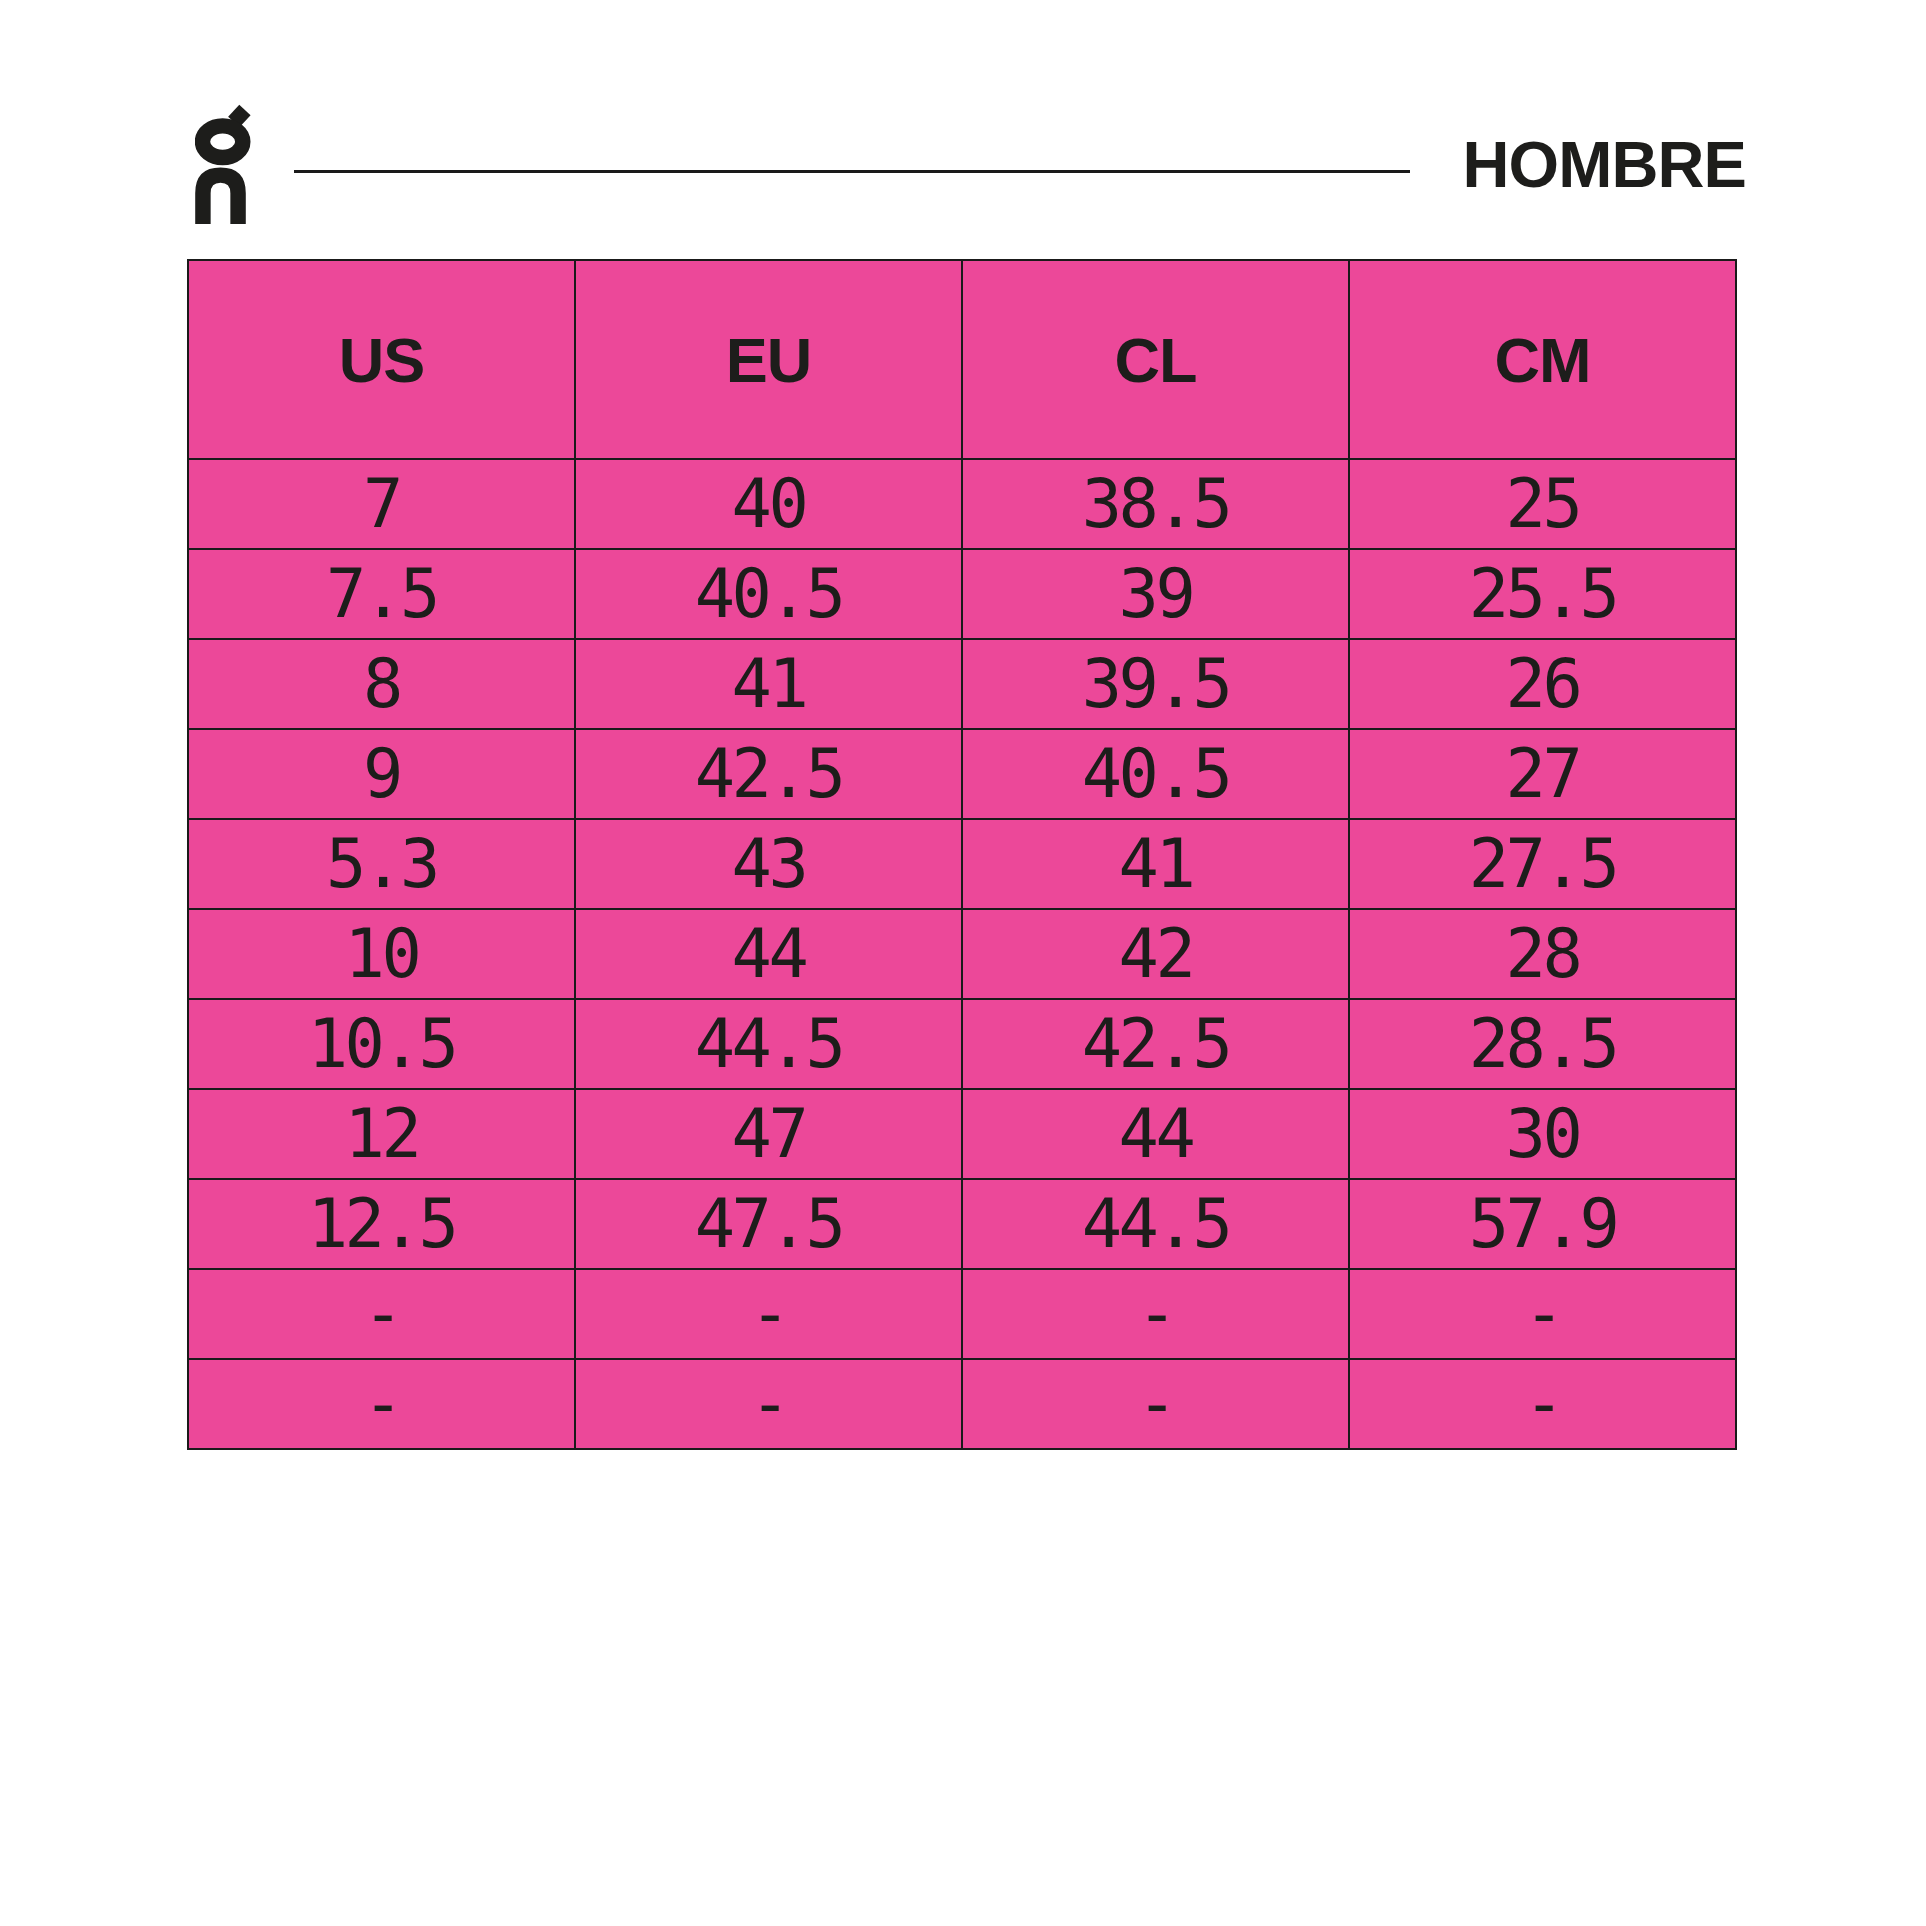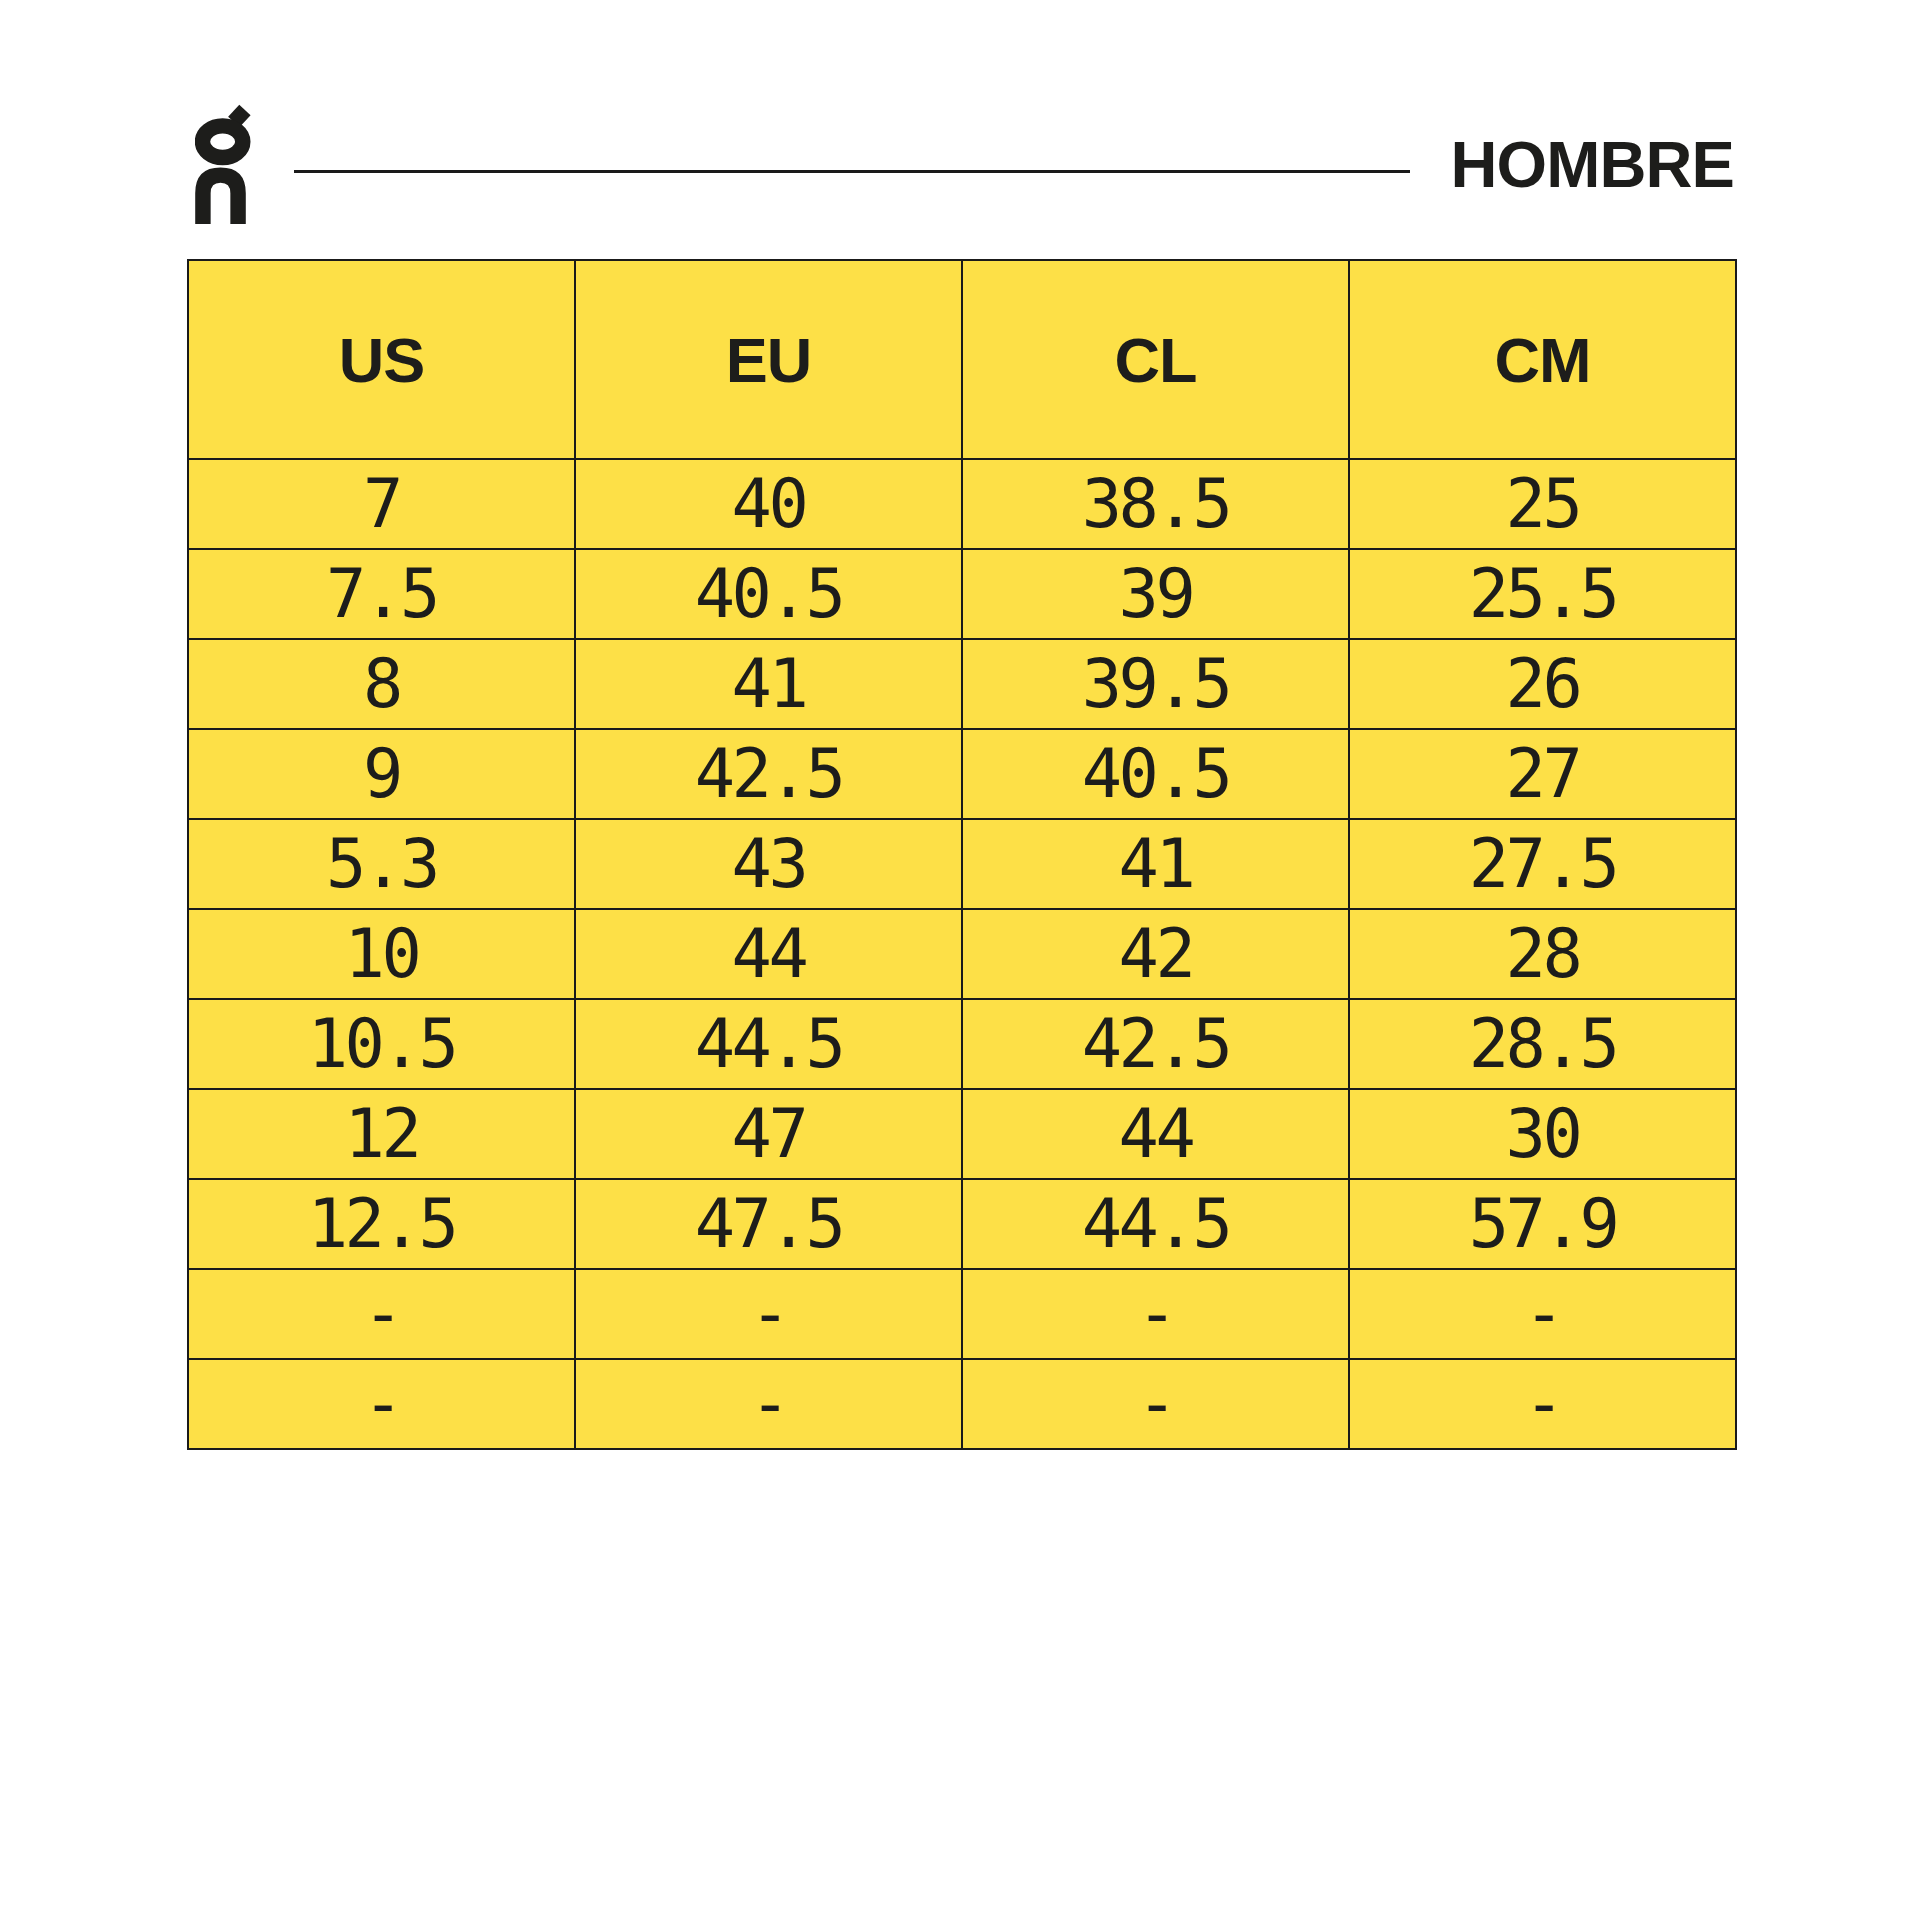--- a/index.html
+++ b/index.html
@@ -12,29 +12,29 @@
   }
   
   .logo{
     position:absolute;left:195px;top:104px;width:57px;height:120px;
   }
   .divider{
     position:absolute;left:294px;top:170px;width:1116px;height:2.6px;
     background:#1a1a1a;
   }
   .brand-label{
-    position:absolute;right:192px;top:132px;
+    position:absolute;right:180px;top:132px;
     font-size:65px;font-weight:bold;letter-spacing:-0.9px;line-height:1;
     color:#1d1d1b;white-space:nowrap;
   }
   
   table.size-chart{
     position:absolute;left:187px;top:259px;width:1550px;
     border-collapse:collapse;table-layout:fixed;
-    background:#fde047;
+    background:#ec4899;
   }
   table.size-chart th,
   table.size-chart td{
     border:2.6px solid #1a1a1a;
     text-align:center;vertical-align:middle;
     padding:0;
     width:25%;
   }
   table.size-chart th{
     height:197px;

